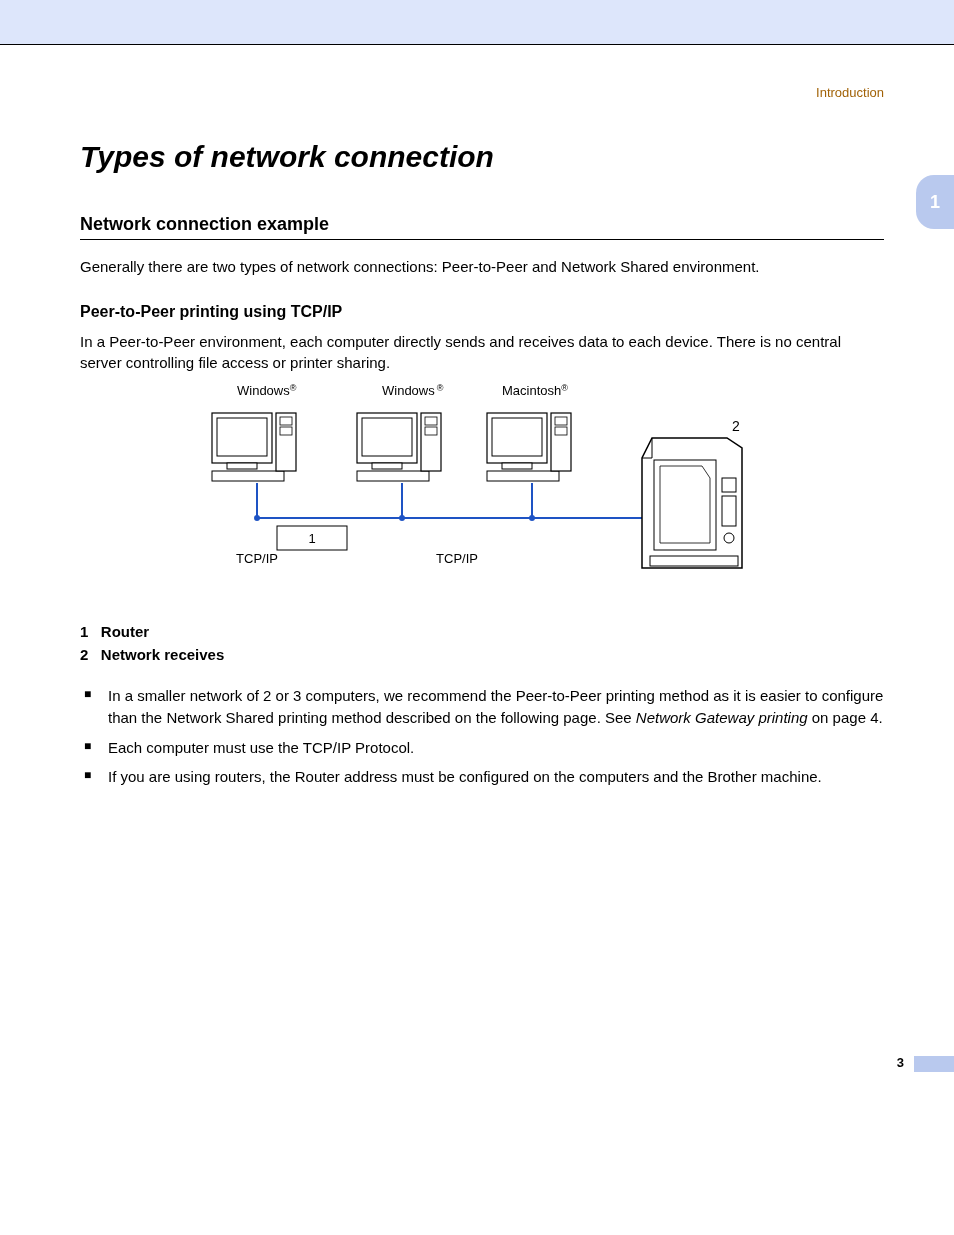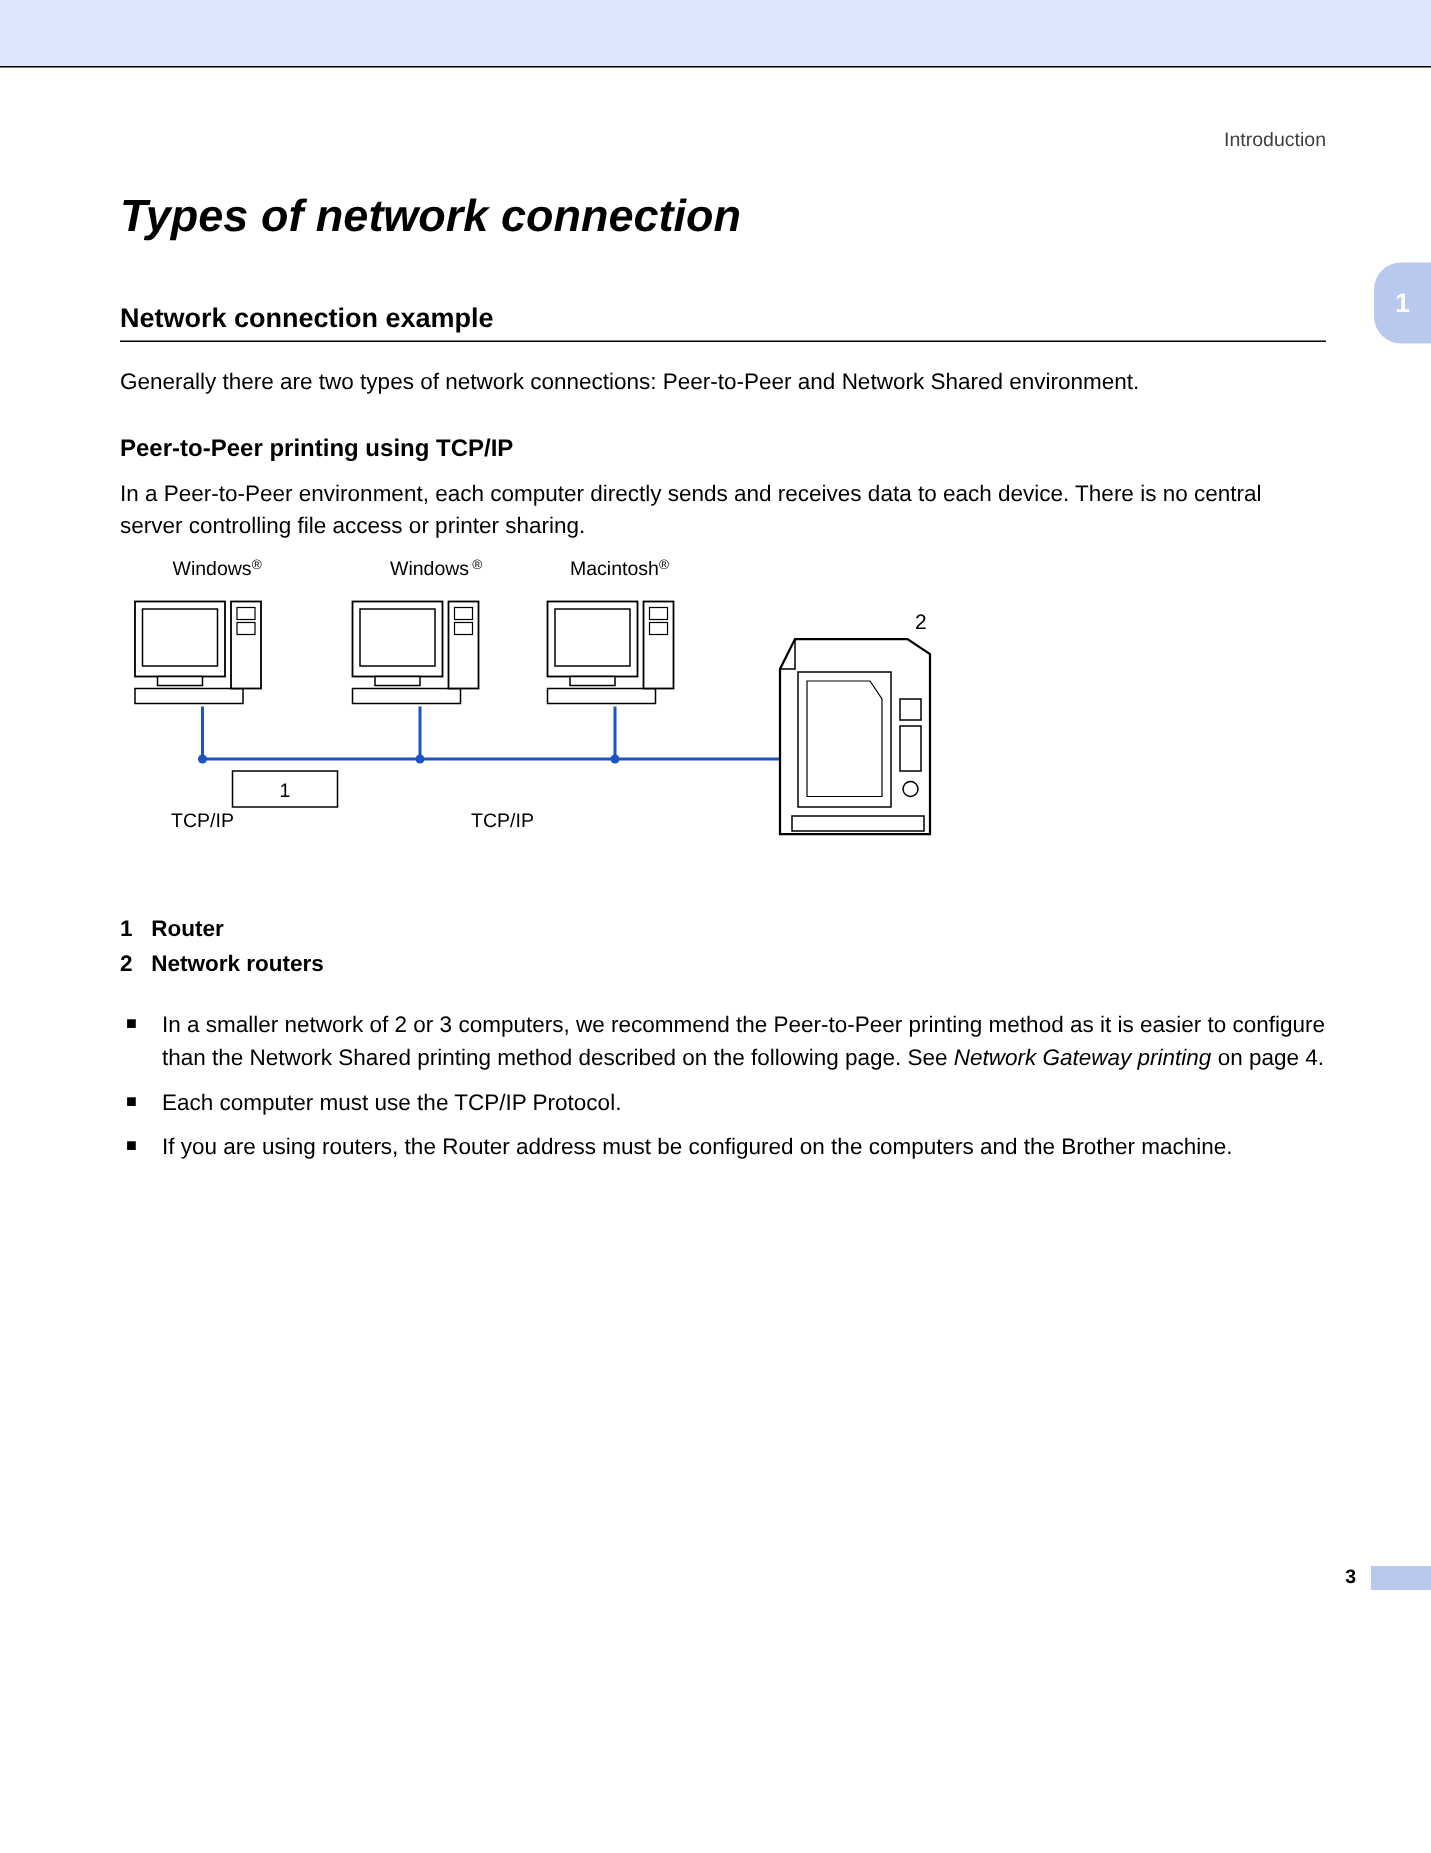--- a/index.html
+++ b/index.html
@@ -1,28 +1,28 @@
 <!DOCTYPE html>
 <html><head>
 <meta charset="utf-8">
 <style>
   * { box-sizing: border-box; margin: 0; padding: 0; }
   html, body { width: 954px; font-family: Arial, Helvetica, sans-serif; color: #000; }
   .topbar { width: 100%; height: 44px; background: #dde6fb; }
   .topline { width: 100%; height: 1px; background: #000; }
   .page { position: relative; padding: 40px 70px 60px 80px; }
-  .breadcrumb { text-align: right; font-size: 13px; color: #404040; margin-bottom: 28px; }
+  .breadcrumb { text-align: right; font-size: 13px; color: #a16207; margin-bottom: 40px; }
   .side-tab { position: absolute; right: 0; top: 130px; width: 38px; height: 54px; background: #b9c9ee; border-radius: 18px 0 0 18px; color: #fff; font-size: 18px; font-weight: bold; display: flex; align-items: center; justify-content: center; }
   h1 { font-size: 30px; font-weight: bold; margin-bottom: 40px; font-style: italic; }
   h2 { font-size: 18px; font-weight: bold; margin-bottom: 18px; }
   .h2-rule { height: 1px; background: #000; margin-top: -14px; margin-bottom: 16px; }
   p.intro { font-size: 15px; line-height: 1.4; margin-bottom: 26px; }
   h3 { font-size: 16px; font-weight: bold; margin-bottom: 10px; }
   p.body { font-size: 15px; line-height: 1.4; }
-  .diagram-wrap { display: flex; justify-content: flex-start; margin: 10px 0 30px 0; }
+  .diagram-wrap { display: flex; justify-content: center; margin: 10px 0 30px 0; }
   .legend { margin-bottom: 22px; }
   .legend-row { font-size: 15px; margin-bottom: 6px; }
   .legend-row b { font-weight: bold; }
   ul.bullets { list-style: none; padding-left: 4px; }
   ul.bullets li { position: relative; padding-left: 24px; font-size: 15px; line-height: 1.45; margin-bottom: 8px; }
   ul.bullets li::before { content: "■"; position: absolute; left: 0; top: 1px; font-size: 12px; }
   .italic { font-style: italic; }
   .footer { position: relative; margin-top: 260px; height: 24px; }
   .pagenum-box { position: absolute; right: -70px; bottom: 0; width: 40px; height: 16px; background: #b9c9ee; }
   .pagenum { position: absolute; right: -20px; bottom: 2px; font-size: 13px; font-weight: bold; }
@@ -112,21 +112,21 @@
       </g>
       <text x="530" y="48" font-size="14">2</text>
     </svg>
   </div>
 
   <div class="legend">
     <div class="legend-row">
       <b><span>1</span>&nbsp;&nbsp;&nbsp;<span>Router</span></b>
     </div>
     <div class="legend-row">
-      <b><span>2</span>&nbsp;&nbsp;&nbsp;<span>Network routers</span></b>
+      <b><span>2</span>&nbsp;&nbsp;&nbsp;<span>Network receives</span></b>
     </div>
   </div>
 
   <ul class="bullets">
     <li>
       <span>In a smaller network of 2 or 3 computers, we recommend the Peer-to-Peer printing method as it is easier to configure than the Network Shared printing method described on the following page. See </span><span class="italic">Network Gateway printing</span><span> on page 4.</span>
     </li>
     <li>Each computer must use the TCP/IP Protocol.</li>
     <li>If you are using routers, the Router address must be configured on the computers and the Brother machine.</li>
   </ul>

